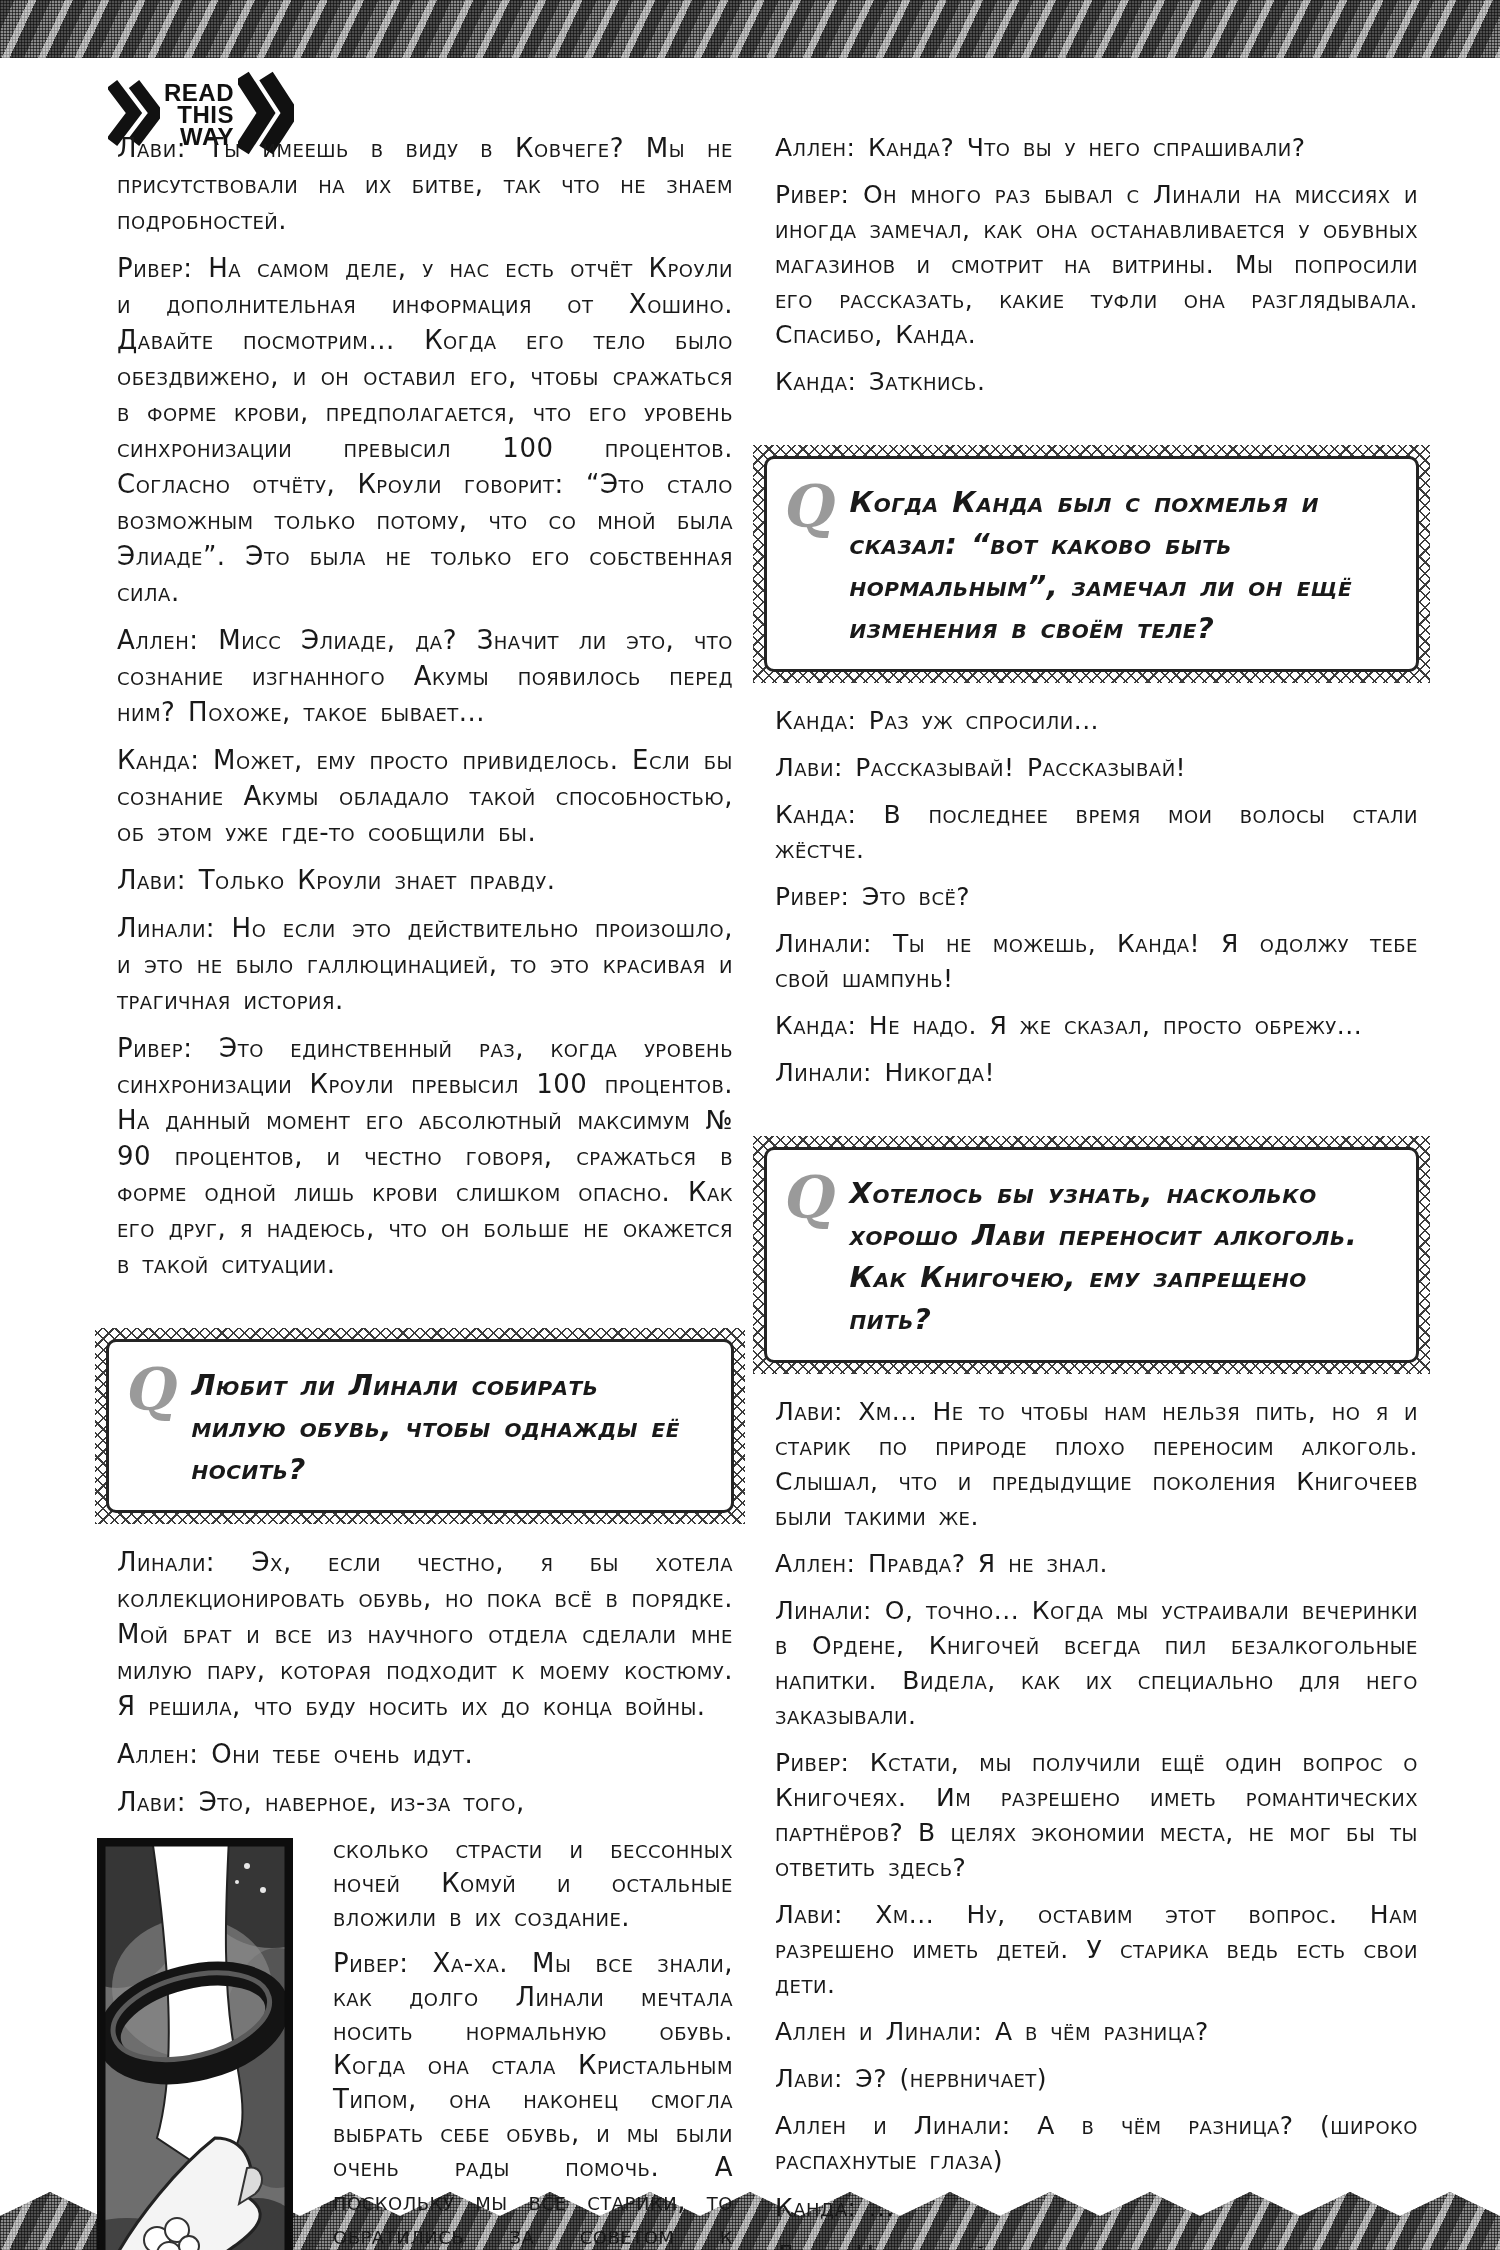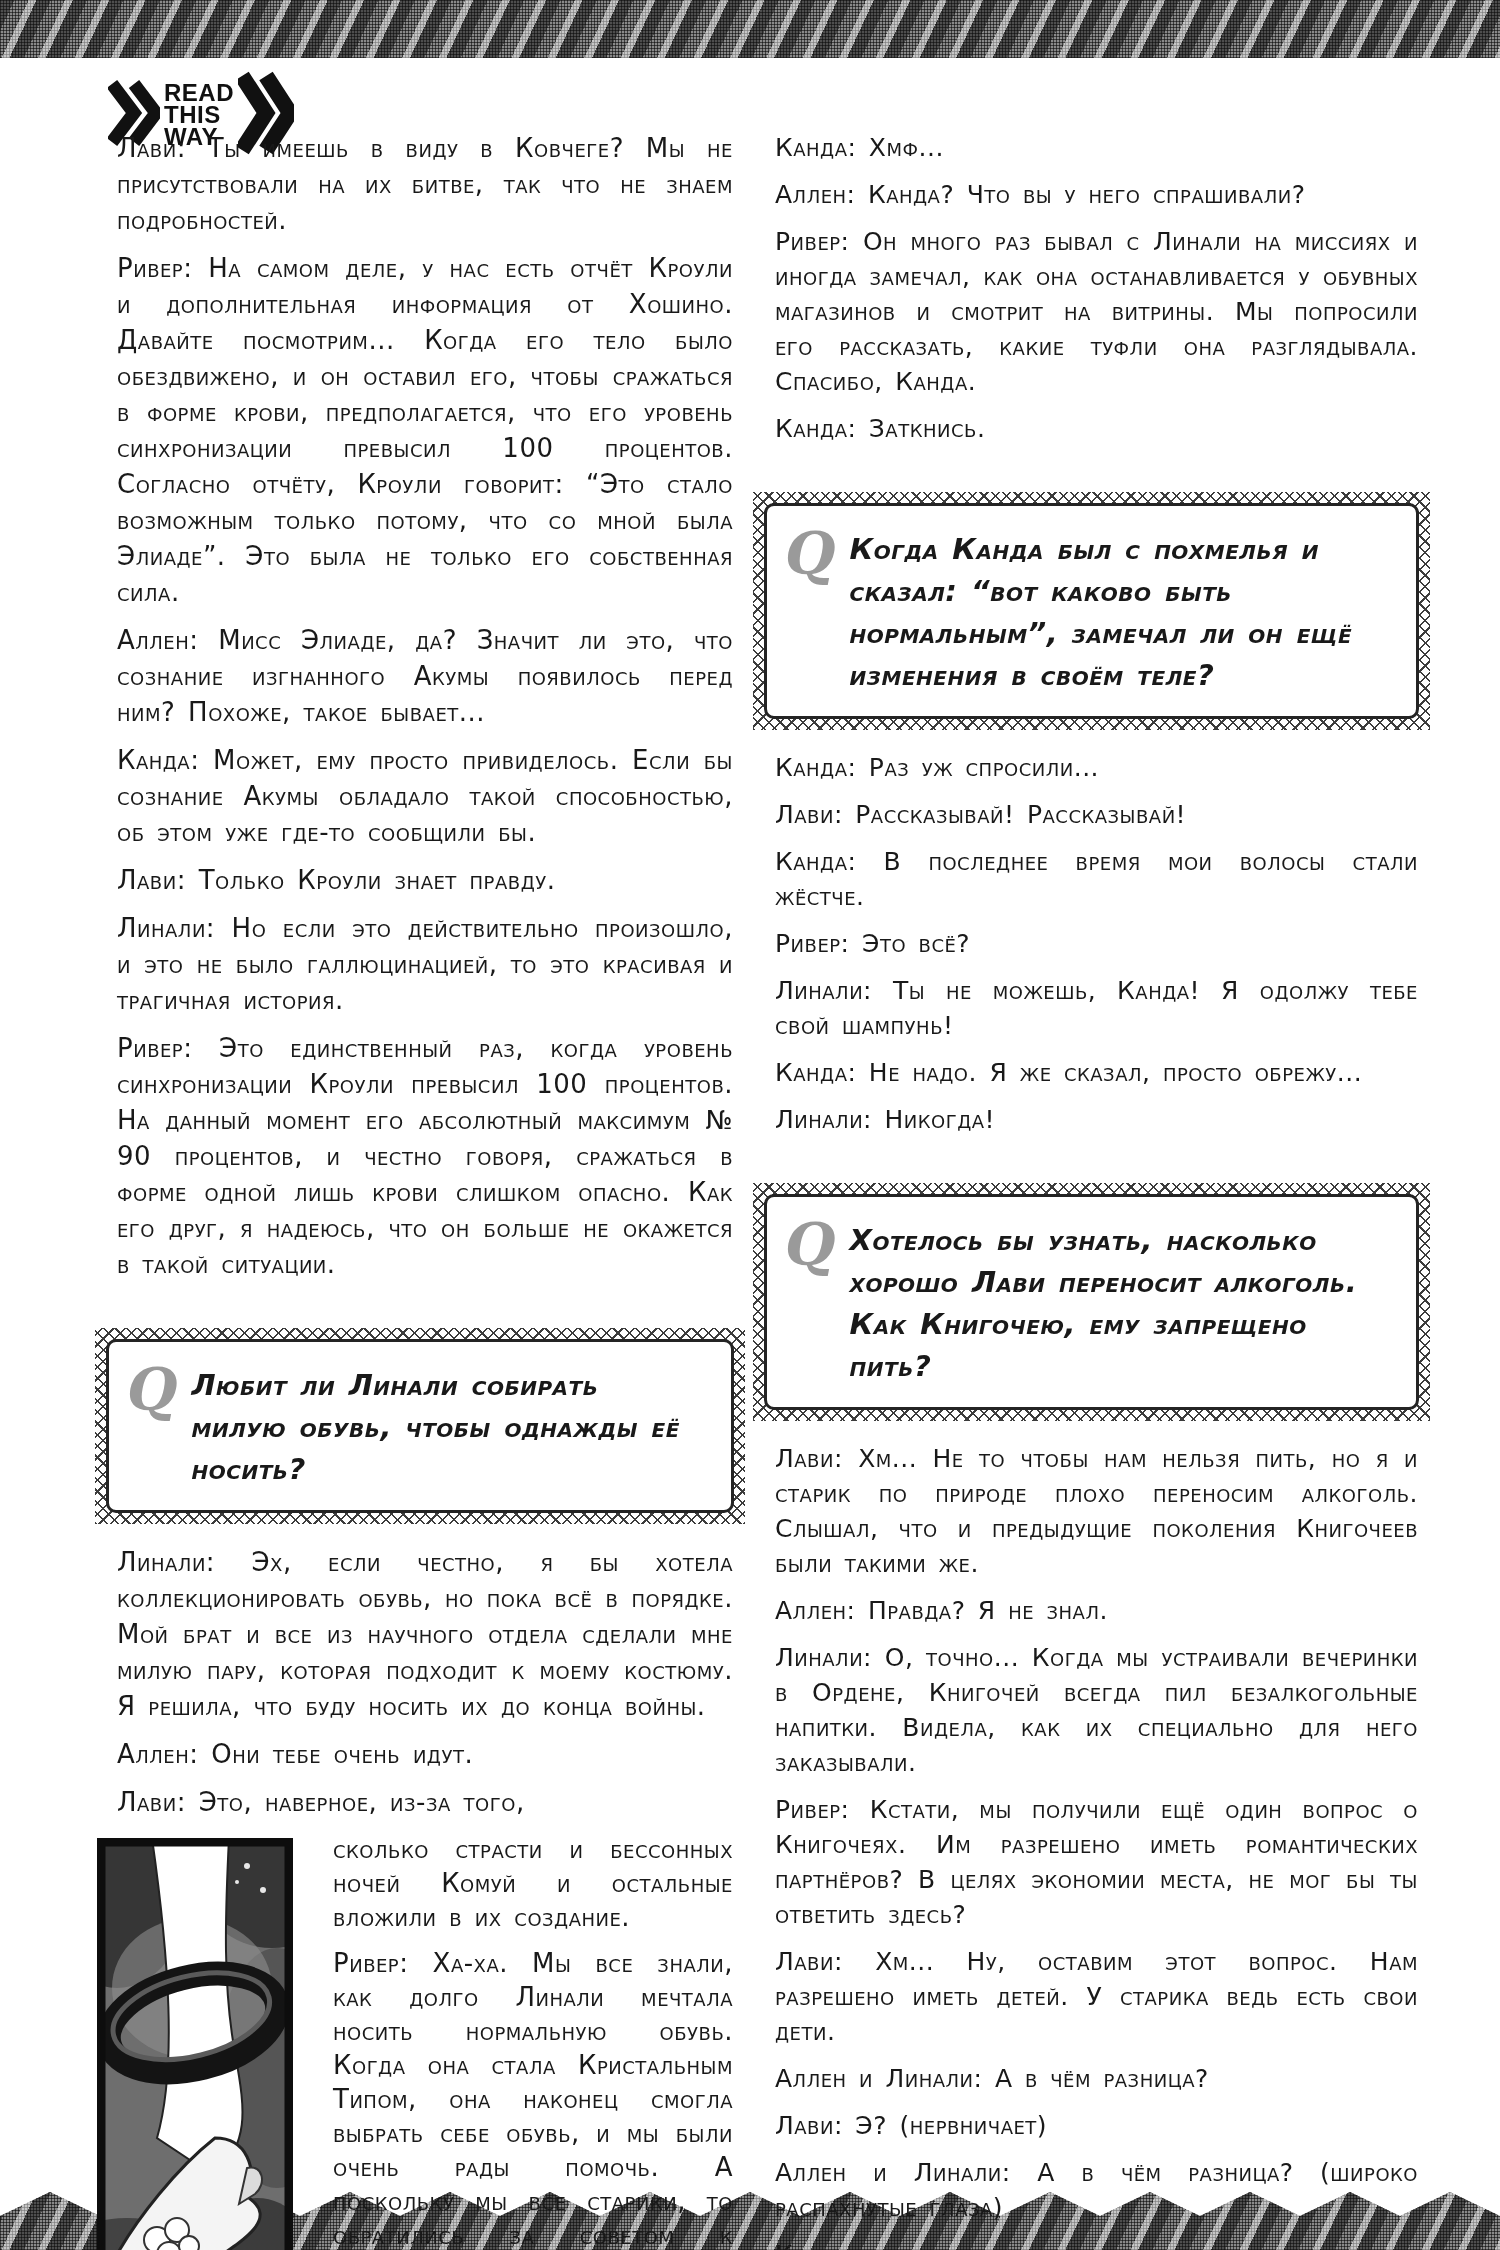--- a/index.html
+++ b/index.html
@@ -19,21 +19,21 @@
   }
   .zig-top{top:0;
     clip-path:polygon(0 0,1500 0,1500 30px,1450px 58px,1400px 30px,1350px 58px,1300px 30px,1250px 58px,1200px 30px,1150px 58px,1100px 30px,1050px 58px,1000px 30px,950px 58px,900px 30px,850px 58px,800px 30px,750px 58px,700px 30px,650px 58px,600px 30px,550px 58px,500px 30px,450px 58px,400px 30px,350px 58px,300px 30px,250px 58px,200px 30px,150px 58px,100px 30px,50px 58px,0 30px);
   }
   .zig-bottom{top:2192px;
     clip-path:polygon(0 24px,50px 0,100px 24px,150px 0,200px 24px,250px 0,300px 24px,350px 0,400px 24px,450px 0,500px 24px,550px 0,600px 24px,650px 0,700px 24px,750px 0,800px 24px,850px 0,900px 24px,950px 0,1000px 24px,1050px 0,1100px 24px,1150px 0,1200px 24px,1250px 0,1300px 24px,1350px 0,1400px 24px,1450px 0,1500px 24px,1500px 58px,0 58px);
   }
   
   .logo{position:absolute;top:70px;left:108px;display:flex;align-items:center;gap:4px;}
   .logo .words{display:flex;flex-direction:column;font-family:"Liberation Sans",sans-serif;
-    font-weight:bold;font-size:24px;line-height:22px;letter-spacing:.5px;color:#111;}
+    font-weight:bold;font-size:24px;line-height:22px;letter-spacing:.5px;color:#111;text-align:right;}
   
   .col{position:absolute;top:118px;}
   .col-left{left:105px;width:640px;}
   .col-right{left:763px;width:667px;}
   .dlg p{
     margin:12px;font-variant-caps:small-caps;font-size:26px;line-height:36px;
     text-align:justify;letter-spacing:.5px;word-spacing:4px;
   }
   .col-right .dlg p{font-size:25px;line-height:35px;}
   
@@ -148,21 +148,20 @@
 
     <div class="wrap-tight">
       <p>сколько страсти и бессонных ночей Комуй и остальные вложили в их создание.</p>
       <p>Ривер: Ха-ха. Мы все знали, как долго Линали мечтала носить нормальную обувь. Когда она стала Кристальным Типом, она наконец смогла выбрать себе обувь, и мы были очень рады помочь. А поскольку мы все старики, то обратились за советом к женщинам из Ордена... и часто допрашивали Канду.</p>
     </div>
   </div>
 </section>
 
 <section class="col col-right">
   <div class="dlg">
-    <p>Канда: Хмф...</p>
     <p>Аллен: Канда? Что вы у него спрашивали?</p>
     <p>Ривер: Он много раз бывал с Линали на миссиях и иногда замечал, как она останавливается у обувных магазинов и смотрит на витрины. Мы попросили его рассказать, какие туфли она разглядывала. Спасибо, Канда.</p>
     <p>Канда: Заткнись.</p>
   </div>
 
   <div class="qbox">
     <div class="qbox-inner">
       <span class="q-icon">Q</span>
       <p>Когда Канда был с похмелья и сказал: “вот каково быть нормальным”, замечал ли он ещё изменения в своём теле?</p>
     </div>

